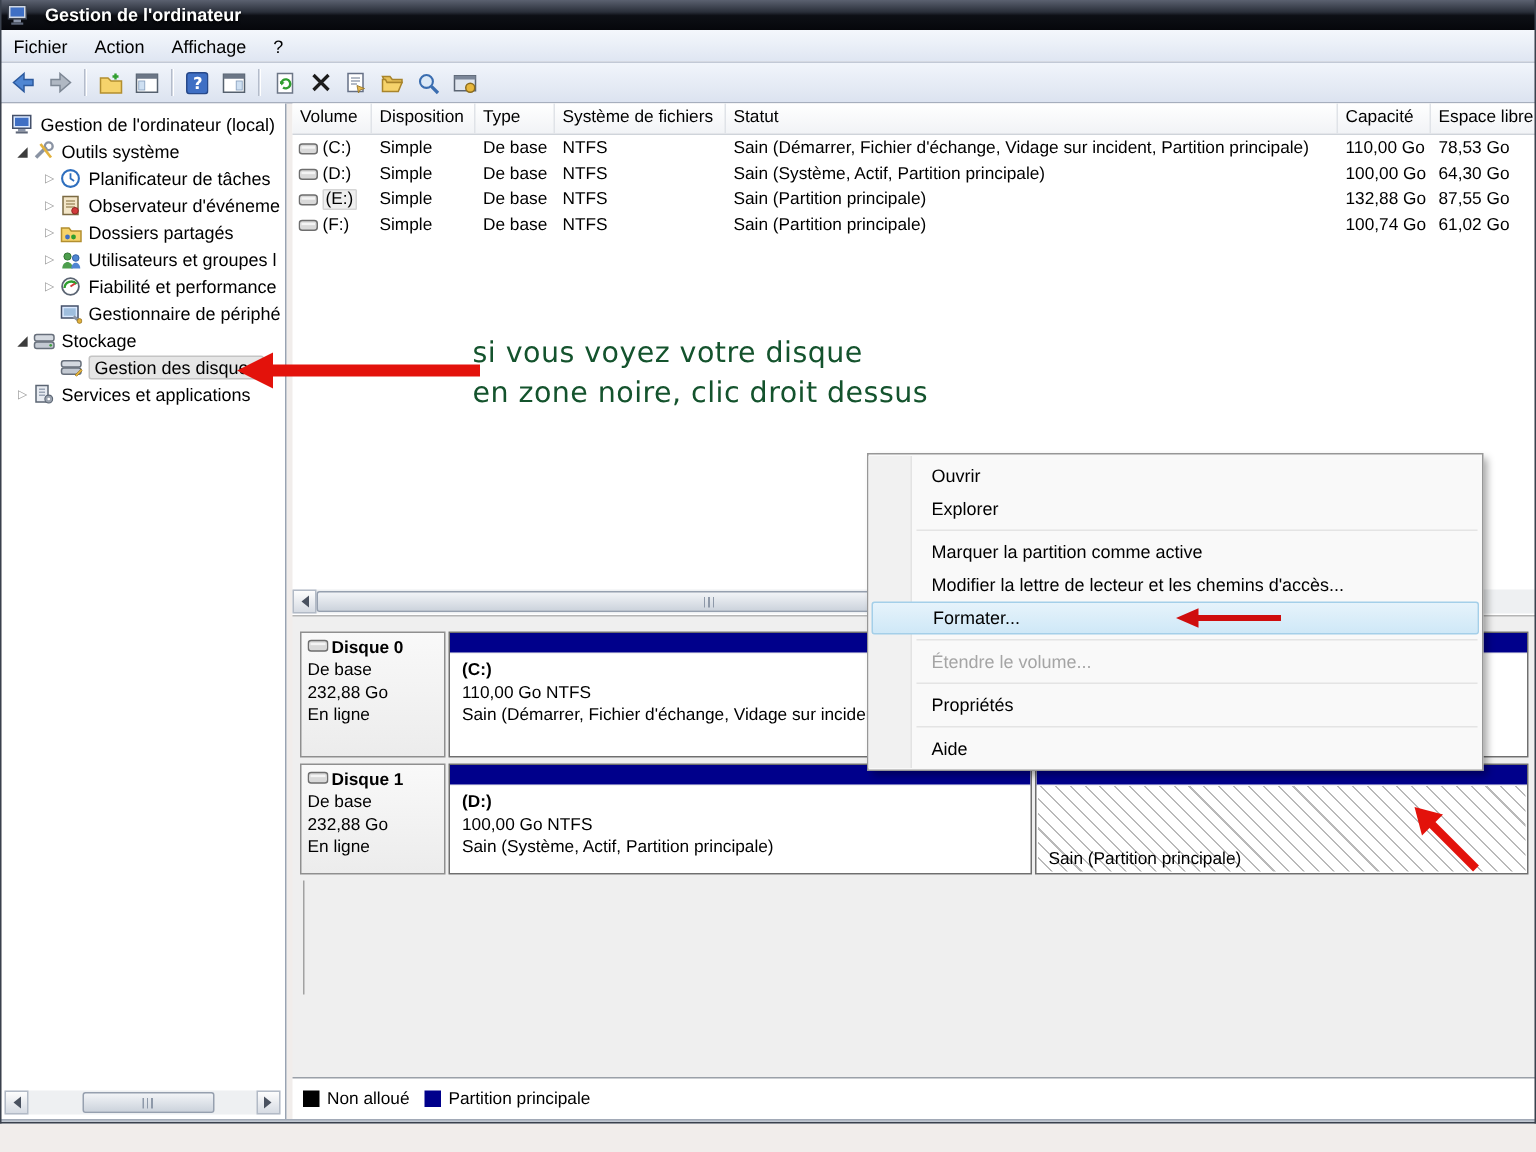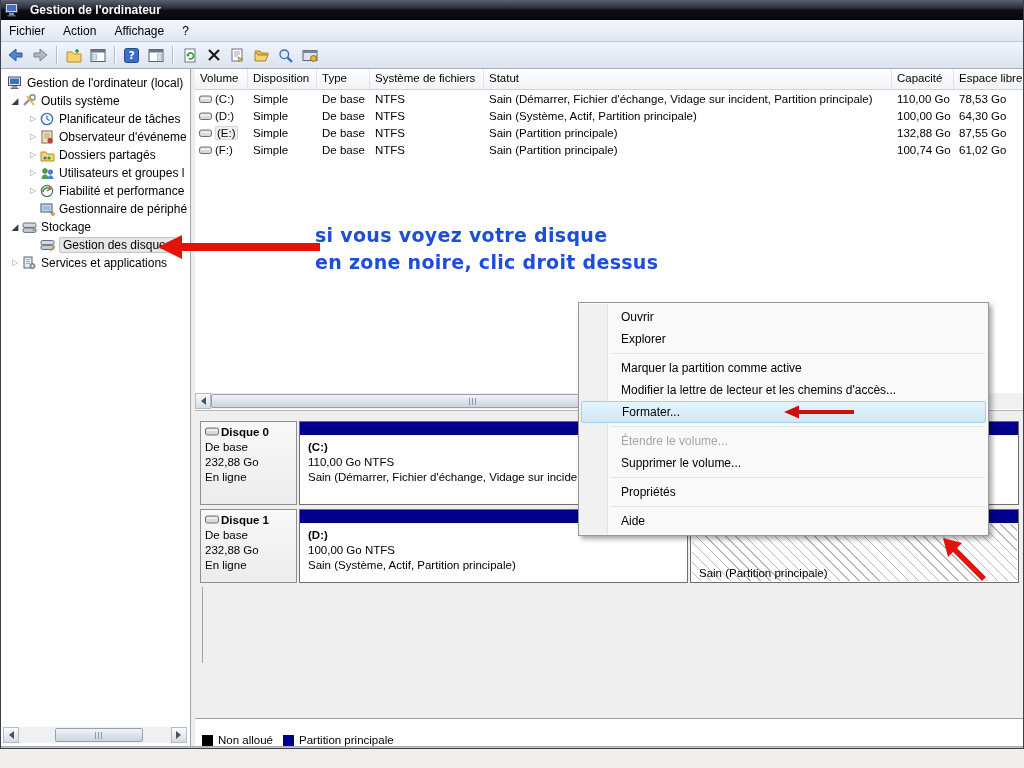--- a/index.html
+++ b/index.html
@@ -61,35 +61,35 @@
   .gap14{height:14px}
   .pstrip{position:relative;margin-left:2px;flex:none}
   .pbox{position:absolute;top:0;height:100%;box-sizing:border-box;border:1px solid #6f6f6f;background:#fff;overflow:hidden}
   .pbar{height:13px;background:#00008b;border-bottom:1px solid #f2f2f2}
   .ptext{padding:4px 0 0 8px;font-size:11.5px;line-height:15px;white-space:nowrap}
   .plabel{font-weight:bold}
   .hatch{background:repeating-linear-gradient(45deg,#ffffff 0 6px,#b9b9b9 6px 7px)}
   .hatch-status{position:absolute;left:8px;bottom:3px;font-size:11.5px;white-space:nowrap}
   .cd-strip{border-left:1px solid #a2a2a2;height:100%}
   .legend-bar{position:absolute;left:195px;top:718px;width:829px;height:28px;background:#fff;
-    border-top:1px solid #9aa0a8;box-sizing:border-box;display:flex;align-items:flex-end;gap:10px;
+    border-top:1px solid #9aa0a8;box-sizing:border-box;display:flex;align-items:center;gap:10px;
     padding-left:7px;font-size:11.5px}
   .lg-item{display:flex;align-items:center;gap:5px}
   .lg-sq{width:11px;height:11px;flex:none}
   
   .context-menu{position:absolute;left:578px;top:302px;width:411px;box-sizing:border-box;background:#f9f9f9;
     border:1px solid #979797;box-shadow:3px 3px 5px rgba(0,0,0,.35);font-size:12px;z-index:60;padding:3px 0}
   .cm-gutter{position:absolute;left:0;top:1px;bottom:1px;width:28px;background:#f1f1f1;border-right:1px solid #e3e3e3}
   .cm-item{position:relative;height:22px;line-height:22px;padding-left:40px;margin:0 2px;white-space:nowrap;cursor:default}
   .cm-item.hl{background:linear-gradient(#e6f3fb,#cfe8f7);border:1px solid #a4cfe9;border-radius:2px;
     box-sizing:border-box;line-height:20px}
   .cm-item.disabled{color:#a5a5a5}
   .cm-sep{height:1px;background:#e4e4e4;margin:3px 3px 3px 32px}
   
-  .anno{position:absolute;color:#1d4ed8;font-weight:bold;font-size:19px;z-index:70;white-space:nowrap;
+  .anno{position:absolute;color:#14532d;font-weight:normal;font-size:19px;z-index:70;white-space:nowrap;
     font-family:"DejaVu Sans",sans-serif;letter-spacing:.3px}
   .arrow{position:absolute;z-index:70}
 </style>
 </head>
 <body>
 
 <div class="titlebar">
   <span class="ticon">
     <svg width="15" height="14" viewBox="0 0 15 14">
         <rect x="0.5" y="0.5" width="12" height="9" fill="#cfd6e2" stroke="#3c4350"></rect>
@@ -483,21 +483,20 @@
 <div class="context-menu">
   <div class="cm-gutter"></div>
   <div class="cm-item">Ouvrir</div>
   <div class="cm-item">Explorer</div>
   <div class="cm-sep"></div>
   <div class="cm-item">Marquer la partition comme active</div>
   <div class="cm-item">Modifier la lettre de lecteur et les chemins d'accès...</div>
   <div class="cm-item hl">Formater...</div>
   <div class="cm-sep"></div>
   <div class="cm-item disabled">Étendre le volume...</div>
-  <div class="cm-item">Supprimer le volume...</div>
   <div class="cm-sep"></div>
   <div class="cm-item">Propriétés</div>
   <div class="cm-sep"></div>
   <div class="cm-item">Aide</div>
 </div>
 
 <div class="anno" style="left:315px;top:224px">si vous voyez votre disque</div>
 <div class="anno" style="left:315px;top:251px">en zone noire, clic droit dessus</div>
 <svg class="arrow" style="left:158px;top:232px" width="165" height="30">
   <polygon points="0,15 24,3 24,27" fill="#e3120b"></polygon>

